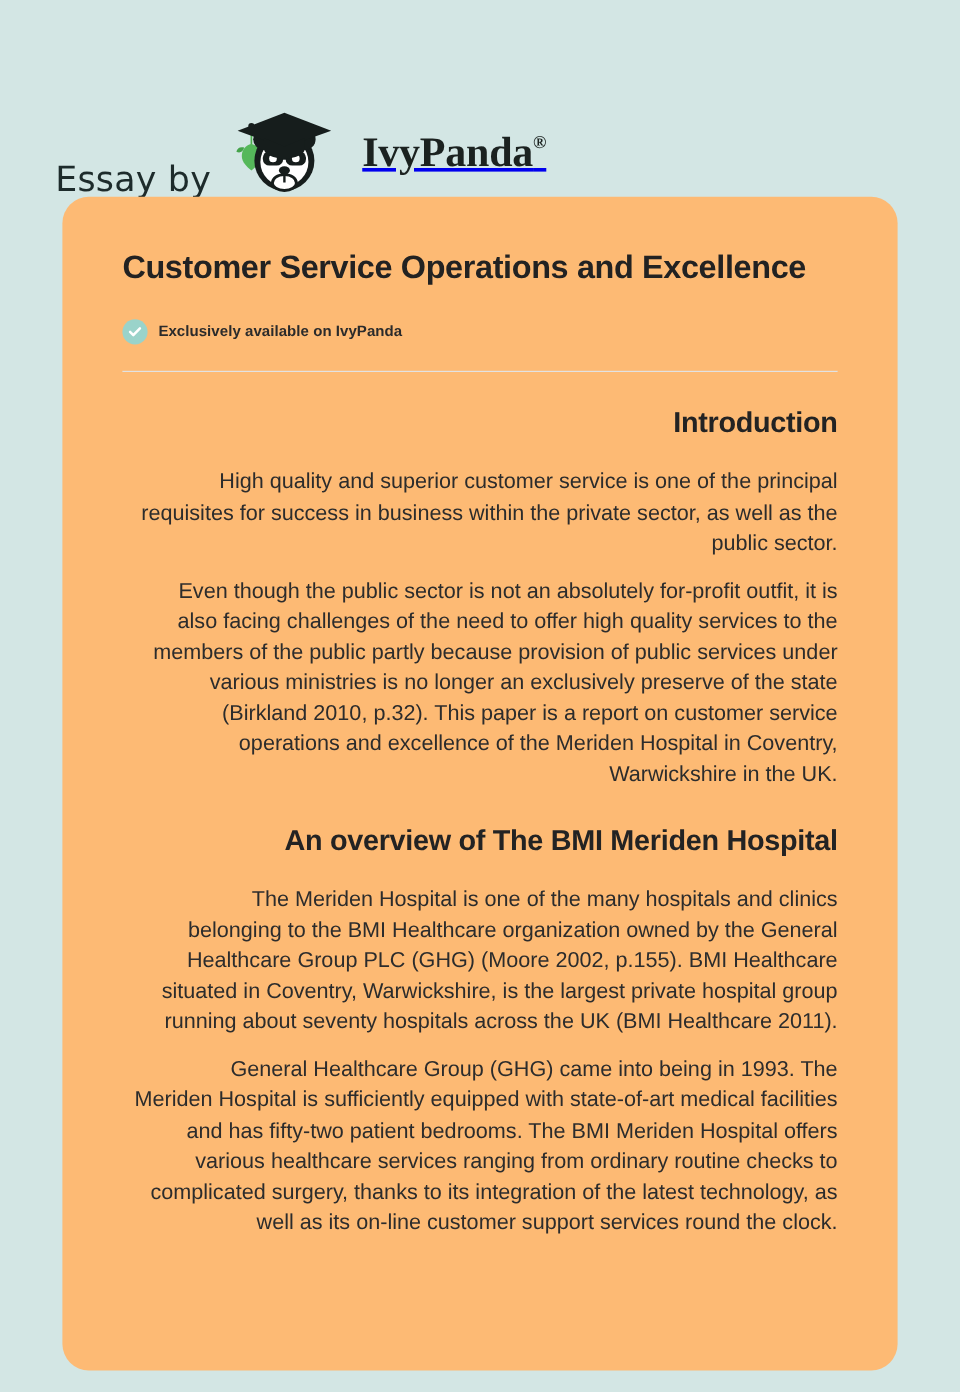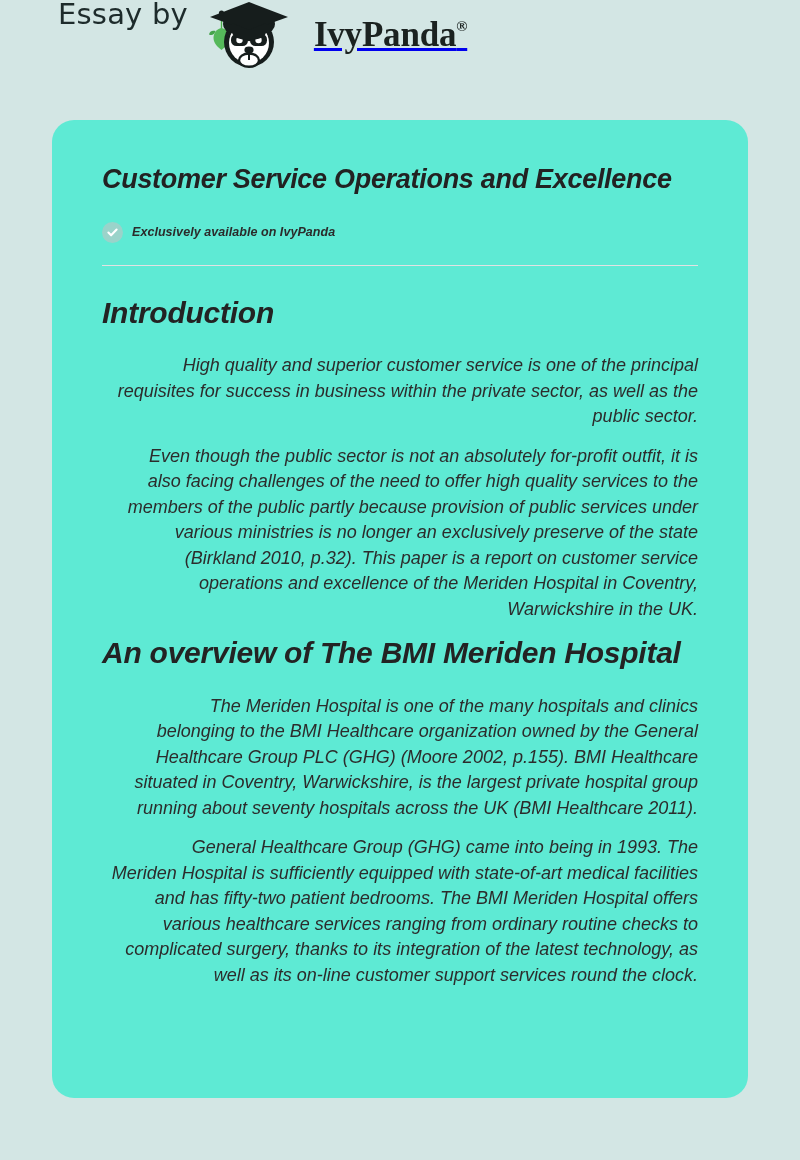--- a/index.html
+++ b/index.html
@@ -12,25 +12,24 @@
     width: 800px;
     height: 1160px;
     background: #d3e6e4;
     font-family: "Liberation Sans", sans-serif;
     -webkit-font-smoothing: antialiased;
     overflow: hidden;
   }
 
   
   .brand-header {
-    height: 120px;
-    display: flex;
-    align-items: flex-start;
+    height: 164px;
+    display: flex;
+    align-items: flex-end;
     padding-left: 46px;
-    margin-left: 12px;
   }
   .brand-essay-by {
     font-family: "DejaVu Sans", sans-serif;
     font-size: 29px;
     font-weight: 400;
     color: #1d2b2b;
     letter-spacing: 0.2px;
     line-height: 1;
     margin-right: 14px;
   }
@@ -61,25 +60,24 @@
     vertical-align: super;
     line-height: 0;
     position: relative;
     top: -2px;
   }
 
   
   .paper-card {
     position: relative;
     margin: 0 52px;
-    background: #5eead4;
+    background: #fdba74;
     border-radius: 22px;
     min-height: 978px;
     padding: 42px 50px 40px 50px;
-    font-style: italic;
   }
 
   .doc-title {
     font-size: 27px;
     line-height: 1.33;
     font-weight: bold;
     color: #222222;
     letter-spacing: -0.3px;
     margin: 0 0 24px 0;
     max-width: 600px;
@@ -110,26 +108,27 @@
   }
 
   .divider {
     height: 1px;
     background: #e2e2e2;
     border: 0;
     margin: 0 0 26px 0;
   }
 
   .section-heading {
-    font-size: 30px;
+    font-size: 24px;
     line-height: 1.38;
     font-weight: bold;
     color: #232323;
     letter-spacing: -0.25px;
-    margin: 0 0 20px 0;
+    margin: 16px 0 20px 0;
+    text-align: right;
   }
   .section-heading.wide { max-width: 600px; }
 
   .body-para {
     font-size: 18px;
     line-height: 25.5px;
     color: #2c2c2c;
     text-indent: 28px;
     margin: 0 0 14px 0;
     text-align: right;

